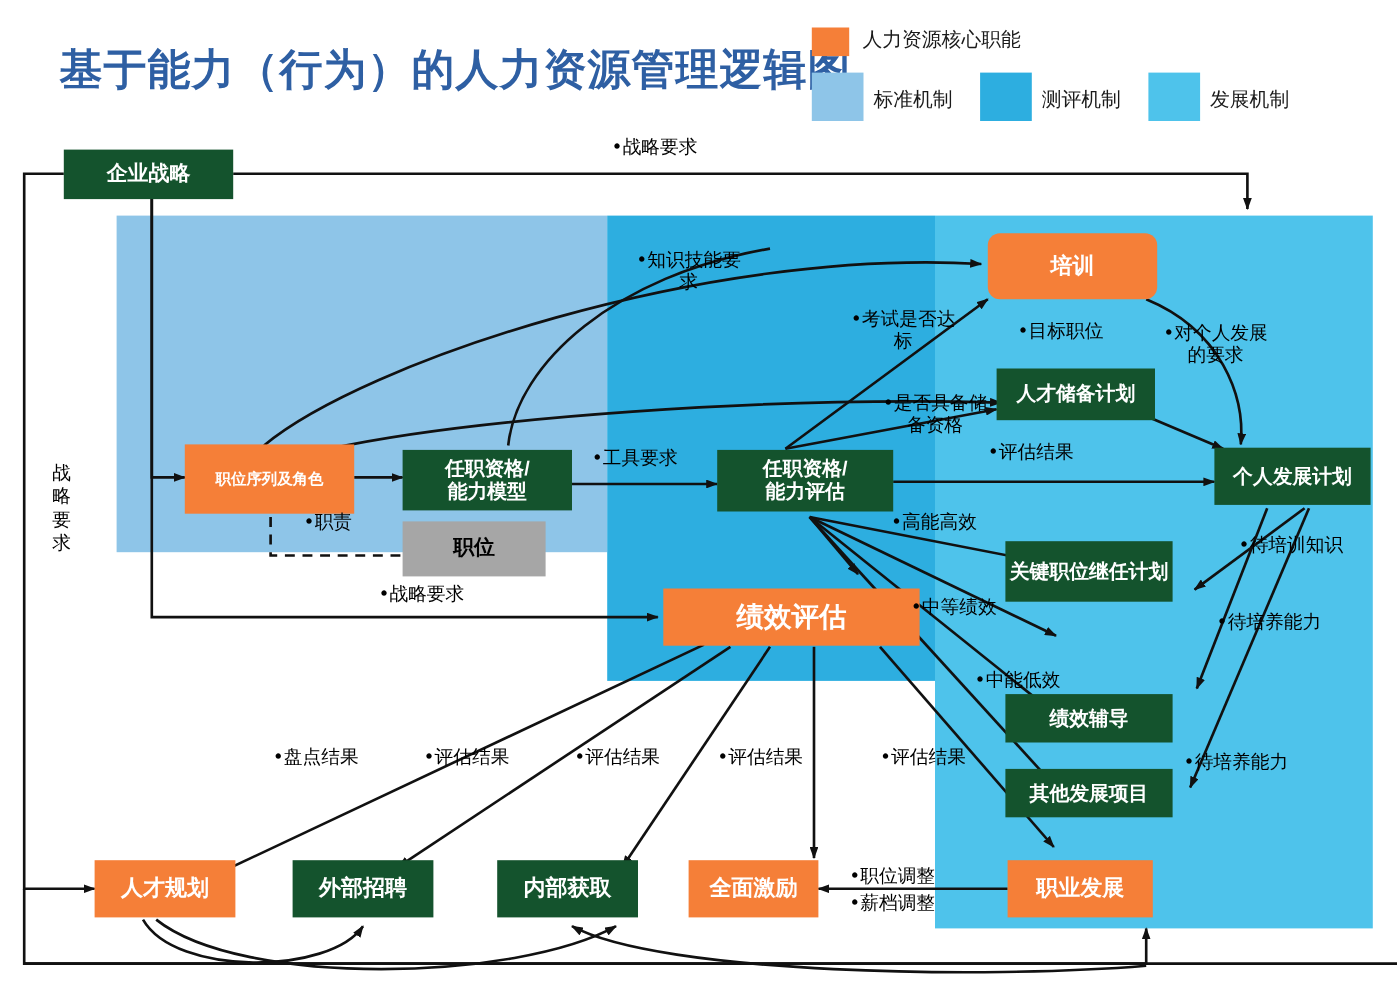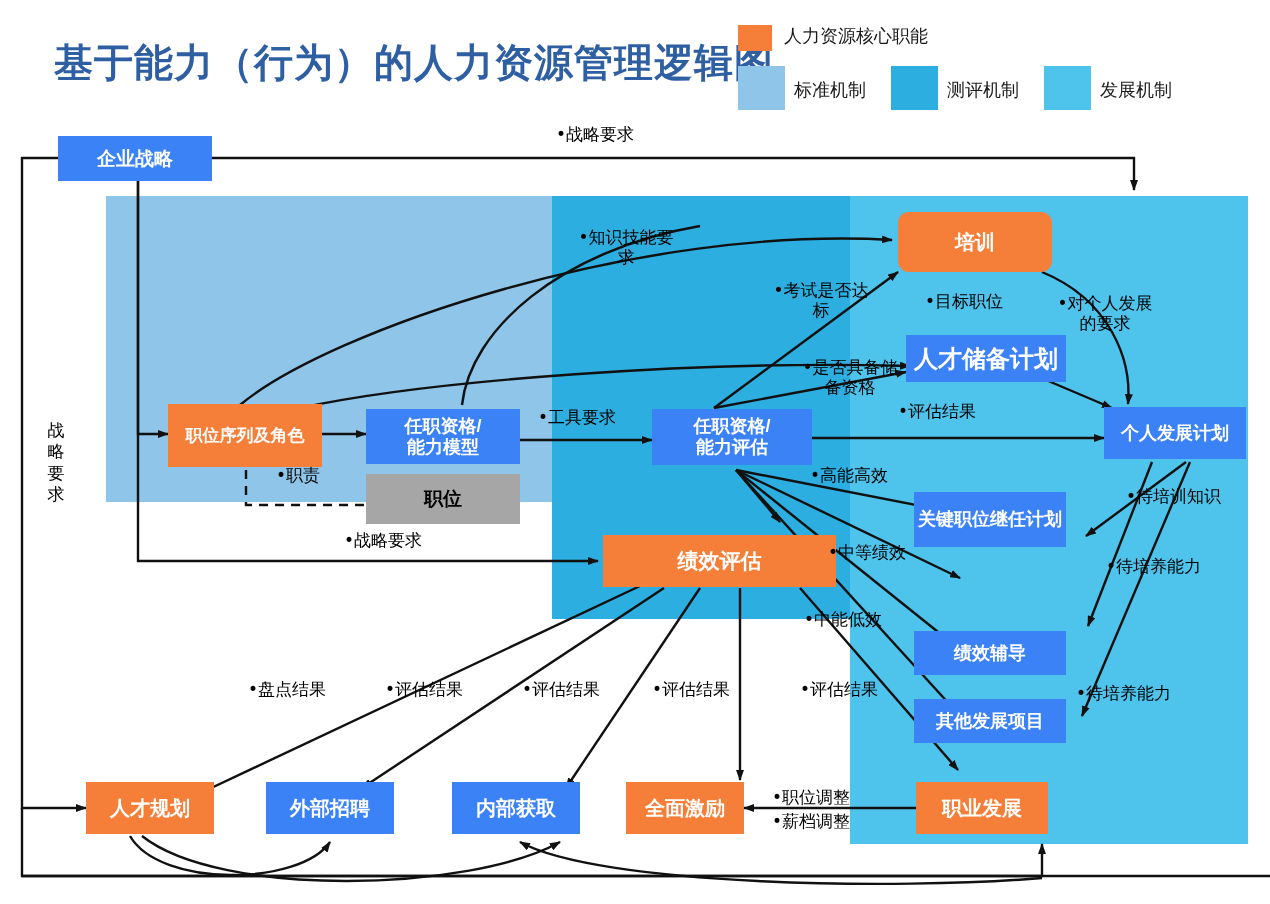--- a/index.html
+++ b/index.html
@@ -18,21 +18,21 @@
     position:absolute;
     display:flex;align-items:center;justify-content:center;
     text-align:center;
     color:#ffffff;
     font-weight:bold;
     line-height:1.15;
     box-sizing:border-box;
     padding:1px 3px;
   }
   .n-orange{background:#F57F38;}
-  .n-blue{background:#3b82f6;}
+  .n-blue{background:#14532d;}
   .n-gray{background:#A6A6A6;color:#000000;}
 
   .lbl{
     position:absolute;
     color:#000000;
     font-size:17px;
     line-height:1.15;
     white-space:pre-line;
     font-family:"DejaVu Sans","Liberation Sans",sans-serif;
   }
@@ -142,37 +142,37 @@
       <path d="M130,836 C160,888 300,886 330,842" marker-end="url(#ah)"></path>
       <path d="M142,836 C220,898 470,892 560,842" marker-end="url(#ah)"></path>
       <path d="M22,808 L22,876 L1290,876"></path>
       <path d="M1042,878 C900,890 600,886 520,842" marker-end="url(#ah)"></path>
       <path d="M22,876 L1042,876 L1042,844" marker-end="url(#ah)"></path>
     </g>
   </svg>
 
   <div class="node n-blue" style="left:58px;top:136px;width:154px;height:45px;font-size:19px;">企业战略</div>
 
-  <div class="node n-orange" style="left:168px;top:404px;width:154px;height:63px;font-size:17px;">职位序列及角色</div>
+  <div class="node n-orange" style="left:168px;top:404px;width:154px;height:63px;font-size:14px;">职位序列及角色</div>
 
   <div class="node n-blue" style="left: 366px; top: 409px; width: 154px; height: 55px; font-size: 18px; white-space: pre-line;">任职资格/
 能力模型</div>
 
-  <div class="node n-gray" style="left:366px;top:474px;width:154px;height:50px;font-size:19px;">职位</div>
+  <div class="node n-gray" style="left:366px;top:474px;width:130px;height:50px;font-size:19px;">职位</div>
 
   <div class="node n-blue" style="left: 652px; top: 409px; width: 160px; height: 56px; font-size: 18px; white-space: pre-line;">任职资格/
 能力评估</div>
 
   <div class="node n-orange" style="left:898px;top:212px;width:154px;height:60px;font-size:20px;border-radius:11px;">培训</div>
 
-  <div class="node n-blue" style="left:906px;top:335px;width:160px;height:47px;font-size:24px;">人才储备计划</div>
+  <div class="node n-blue" style="left:906px;top:335px;width:144px;height:47px;font-size:18px;">人才储备计划</div>
 
   <div class="node n-blue" style="left:1104px;top:407px;width:142px;height:52px;font-size:18px;">个人发展计划</div>
 
-  <div class="node n-orange" style="left:603px;top:535px;width:233px;height:52px;font-size:21px;">绩效评估</div>
+  <div class="node n-orange" style="left:603px;top:535px;width:233px;height:52px;font-size:25px;">绩效评估</div>
 
   <div class="node n-blue" style="left:914px;top:492px;width:152px;height:55px;font-size:18px;">关键职位继任计划</div>
 
 
   <div class="node n-blue" style="left:914px;top:631px;width:152px;height:44px;font-size:18px;">绩效辅导</div>
 
   <div class="node n-blue" style="left:914px;top:699px;width:152px;height:44px;font-size:18px;">其他发展项目</div>
 
   <div class="node n-orange" style="left:86px;top:782px;width:128px;height:52px;font-size:20px;">人才规划</div>
 
@@ -205,21 +205,21 @@
   <div class="lbl" style="left:898px;top:402px;">•评估结果</div>
 
   <div class="lbl" style="left:276px;top:466px;">•职责</div>
 
   <div class="lbl" style="left:344px;top:531px;">•战略要求</div>
 
   <div class="lbl" style="left:810px;top:466px;">•高能高效</div>
 
   <div class="lbl" style="left:828px;top:543px;">•中等绩效</div>
 
-  <div class="lbl" style="left:804px;top:610px;text-align:right;">•中能低效</div>
+  <div class="lbl" style="left:886px;top:610px;text-align:right;">•中能低效</div>
 
   <div class="lbl" style="left:1126px;top:487px;">•待培训知识</div>
 
   <div class="lbl" style="left:1106px;top:557px;">•待培养能力</div>
 
   <div class="lbl" style="left:1076px;top:684px;">•待培养能力</div>
 
   <div class="lbl" style="left:248px;top:680px;">•盘点结果</div>
 
   <div class="lbl" style="left:385px;top:680px;">•评估结果</div>

